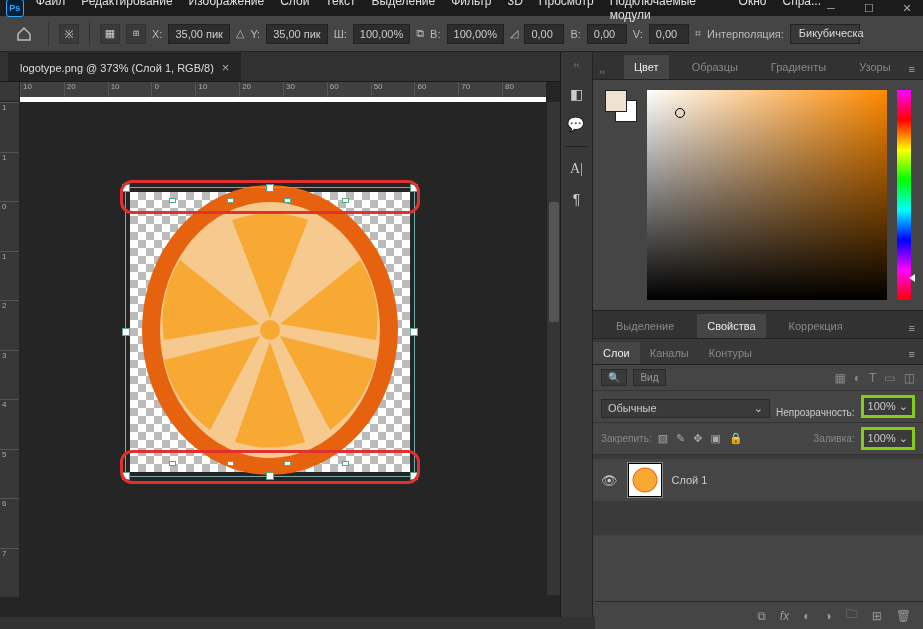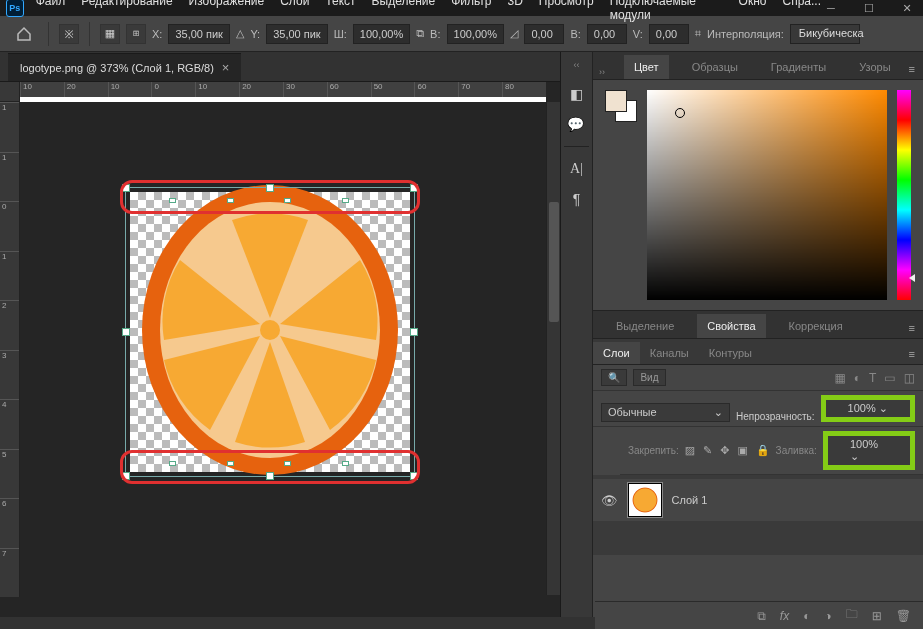--- a/index.html
+++ b/index.html
@@ -61,22 +61,22 @@
 .hue-ind { position: absolute; right: -4px; bottom: 18px; width: 0; height: 0; border-top: 4px solid transparent; border-bottom: 4px solid transparent; border-right: 6px solid #eee; }
 .panel-group { border-top: 1px solid #222; }
 .sub-tabs { height: 26px; background: #383838; display: flex; align-items: flex-end; font-size: 11px; border-bottom: 1px solid #222; }
 .sub-tabs .tab { padding: 5px 10px; color: #888; }
 .sub-tabs .tab.active { background: #454545; color: #eee; }
 .layer-toolbar { display: flex; align-items: center; padding: 4px 8px; gap: 6px; background: #454545; border-bottom: 1px solid #333; }
 .search-kind { background: #3a3a3a; border: 1px solid #2a2a2a; padding: 2px 6px; font-size: 10px; color: #999; flex-shrink: 0; }
 .filter-icons { margin-left: auto; display: flex; gap: 8px; color: #888; font-size: 12px; }
 .blend-row { display: flex; align-items: flex-end; padding: 4px 8px; gap: 6px; border-bottom: 1px solid #333; }
 .blend-select { background: #3a3a3a; border: 1px solid #2a2a2a; padding: 2px 6px; flex: 1; font-size: 11px; color: #ccc; display:flex; justify-content:space-between; }
-.opacity-box { background: #3a3a3a; border: 5px solid #84cc16; padding: 2px 22px; font-size: 11px; color: #ccc; }
-.lock-row { display: flex; align-items: center; padding: 4px 8px; gap: 6px; border-bottom: 1px solid #333; font-size: 10px; color: #888; margin-left: 27px; }
+.opacity-box { background: #3a3a3a; border: 3px solid #84cc16; padding: 2px 4px; font-size: 11px; color: #ccc; }
+.lock-row { display: flex; align-items: center; padding: 4px 8px; gap: 6px; border-bottom: 1px solid #333; font-size: 10px; color: #888; }
 .lock-icons { display: flex; gap: 8px; font-size: 11px; color: #aaa; }
 .layer-list { background: #3a3a3a; min-height: 80px; padding: 4px 0; }
 .layer-row { display: flex; align-items: center; padding: 4px 8px; gap: 10px; background: #454545; }
 .eye { color: #ccc; font-size: 13px; }
 .layer-thumb { width: 34px; height: 34px; background: #fff; border: 1px solid #000; position: relative; }
 .layer-thumb::before { content: ""; position: absolute; inset: 3px; background: radial-gradient(circle, #f7a933 60%, #e6620e 65%, transparent 70%); }
 .layer-thumb::after { content: ""; position: absolute; inset: -2px; border: 1px solid #888; }
 .layer-bottom { position: absolute; bottom: 0; width: 328px; right:0; height: 28px; background: #454545; border-top: 1px solid #2a2a2a; display: flex; align-items: center; justify-content: flex-end; gap: 14px; padding: 0 12px; color: #999; font-size: 12px; }
 .highlight-ring { position: absolute; border: 3px solid #e03030; border-radius: 12px; pointer-events: none; }
 svg { display: block; }

